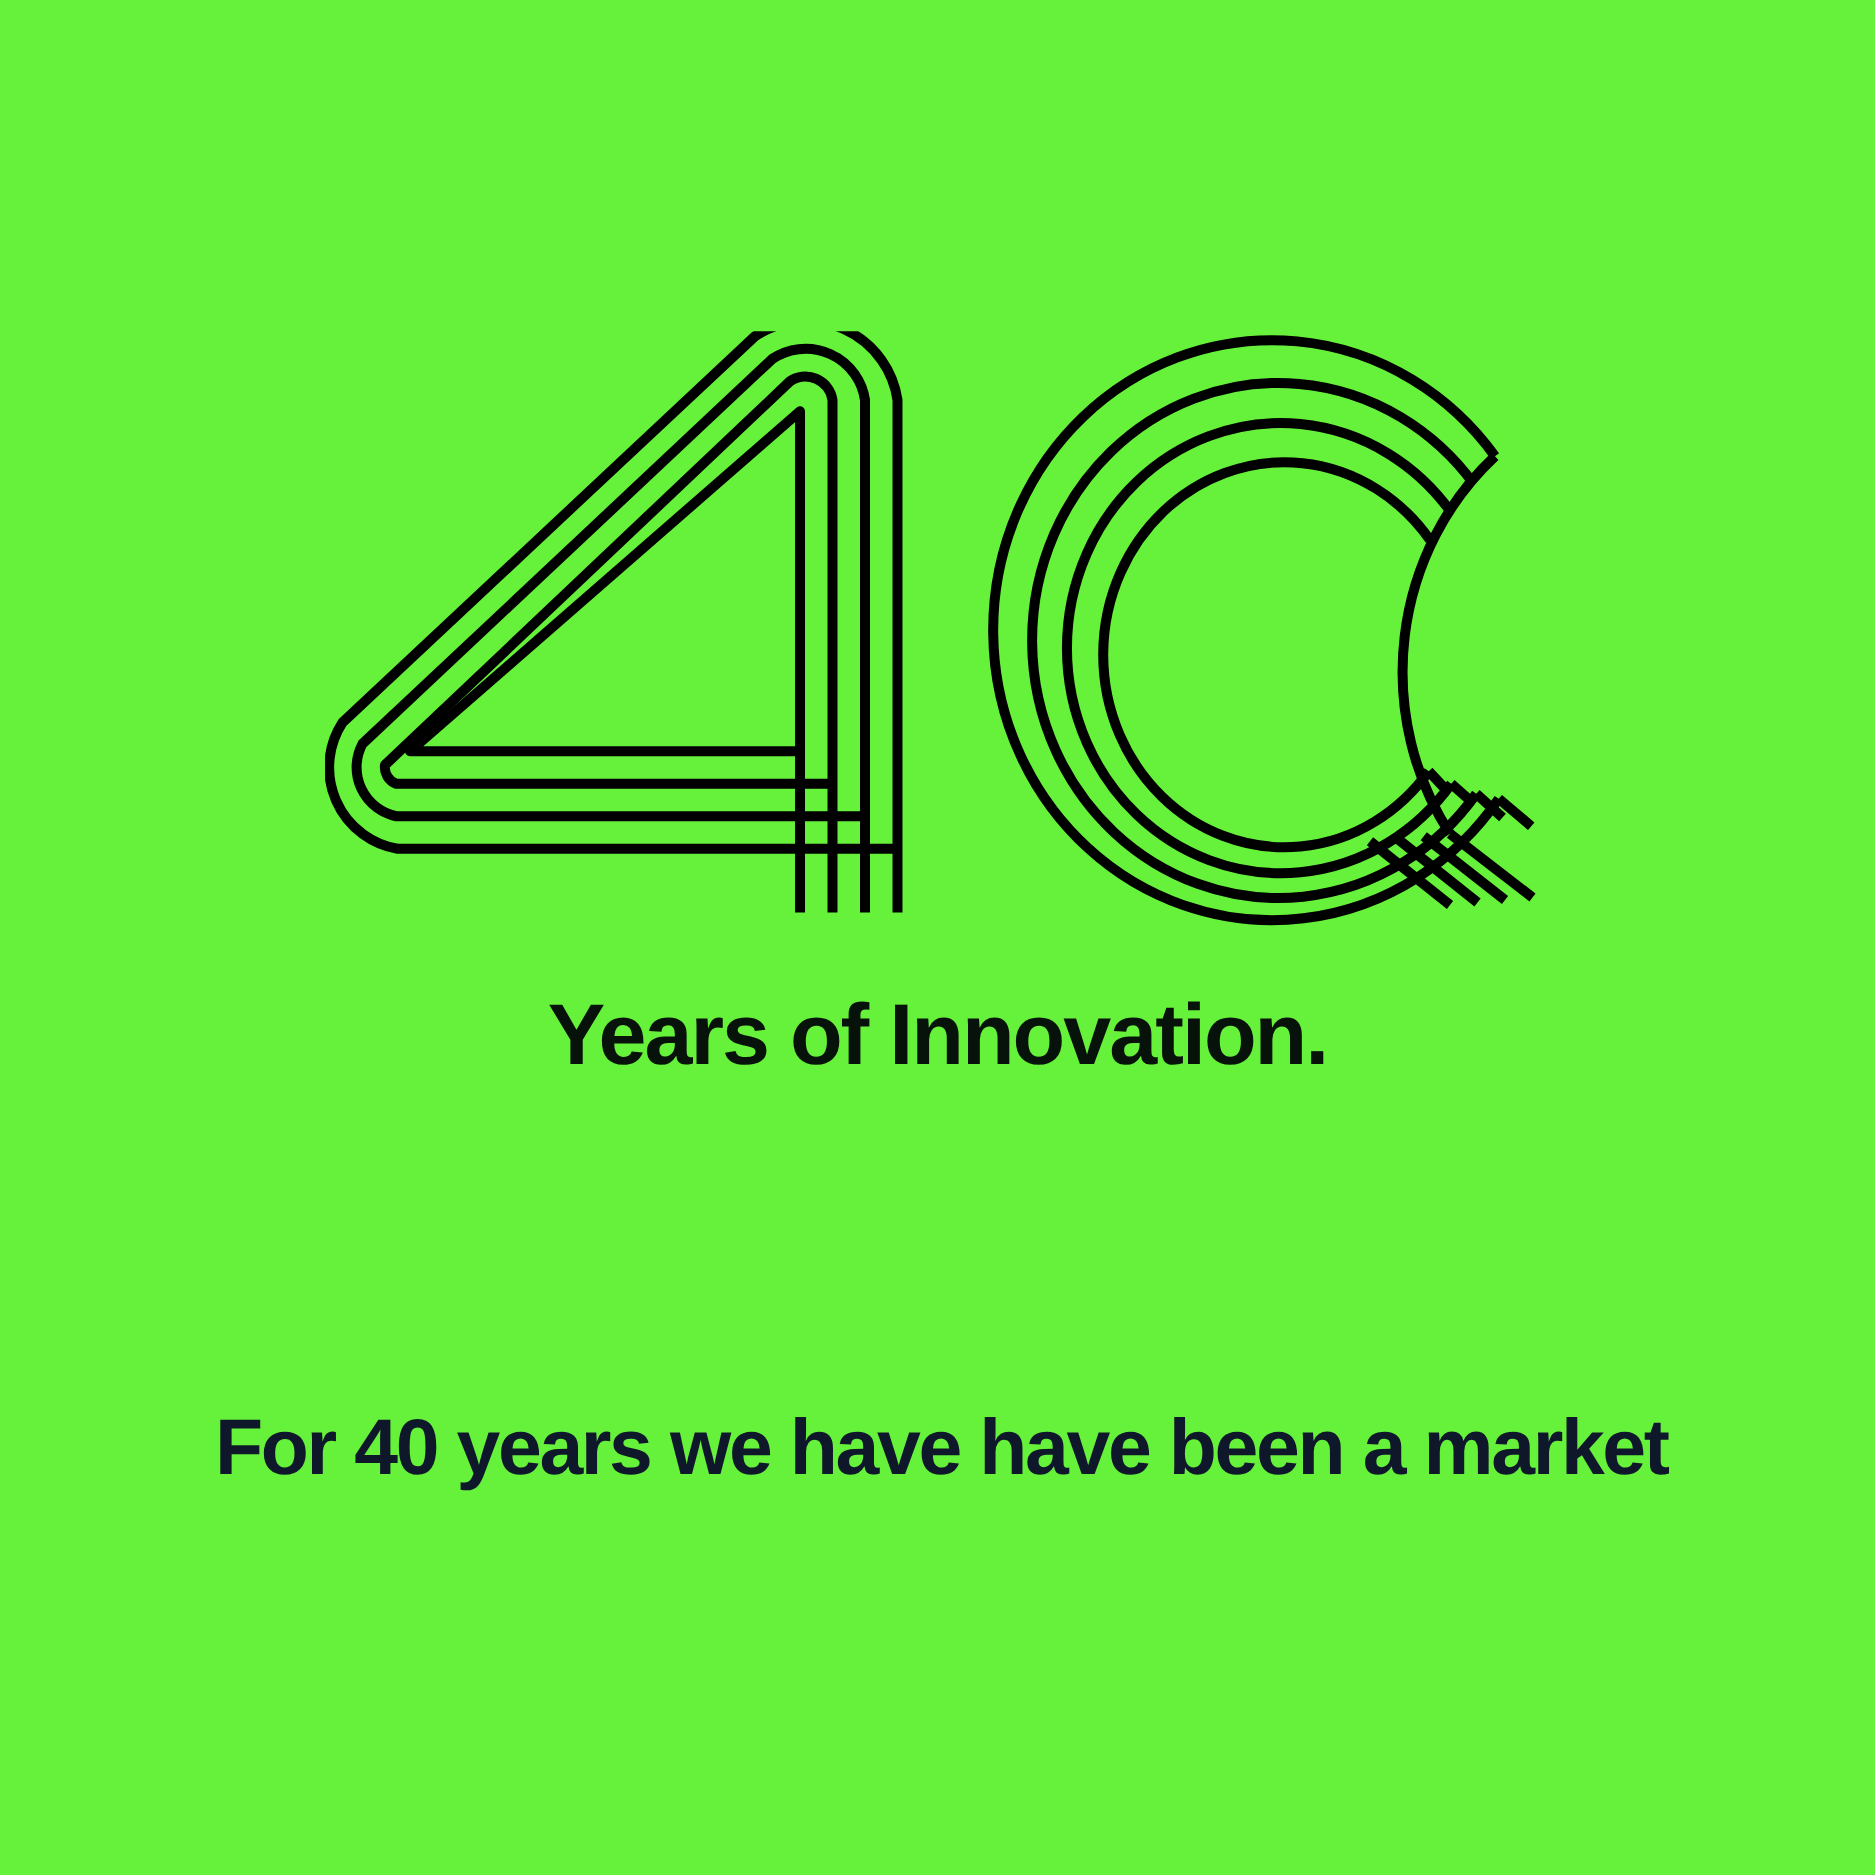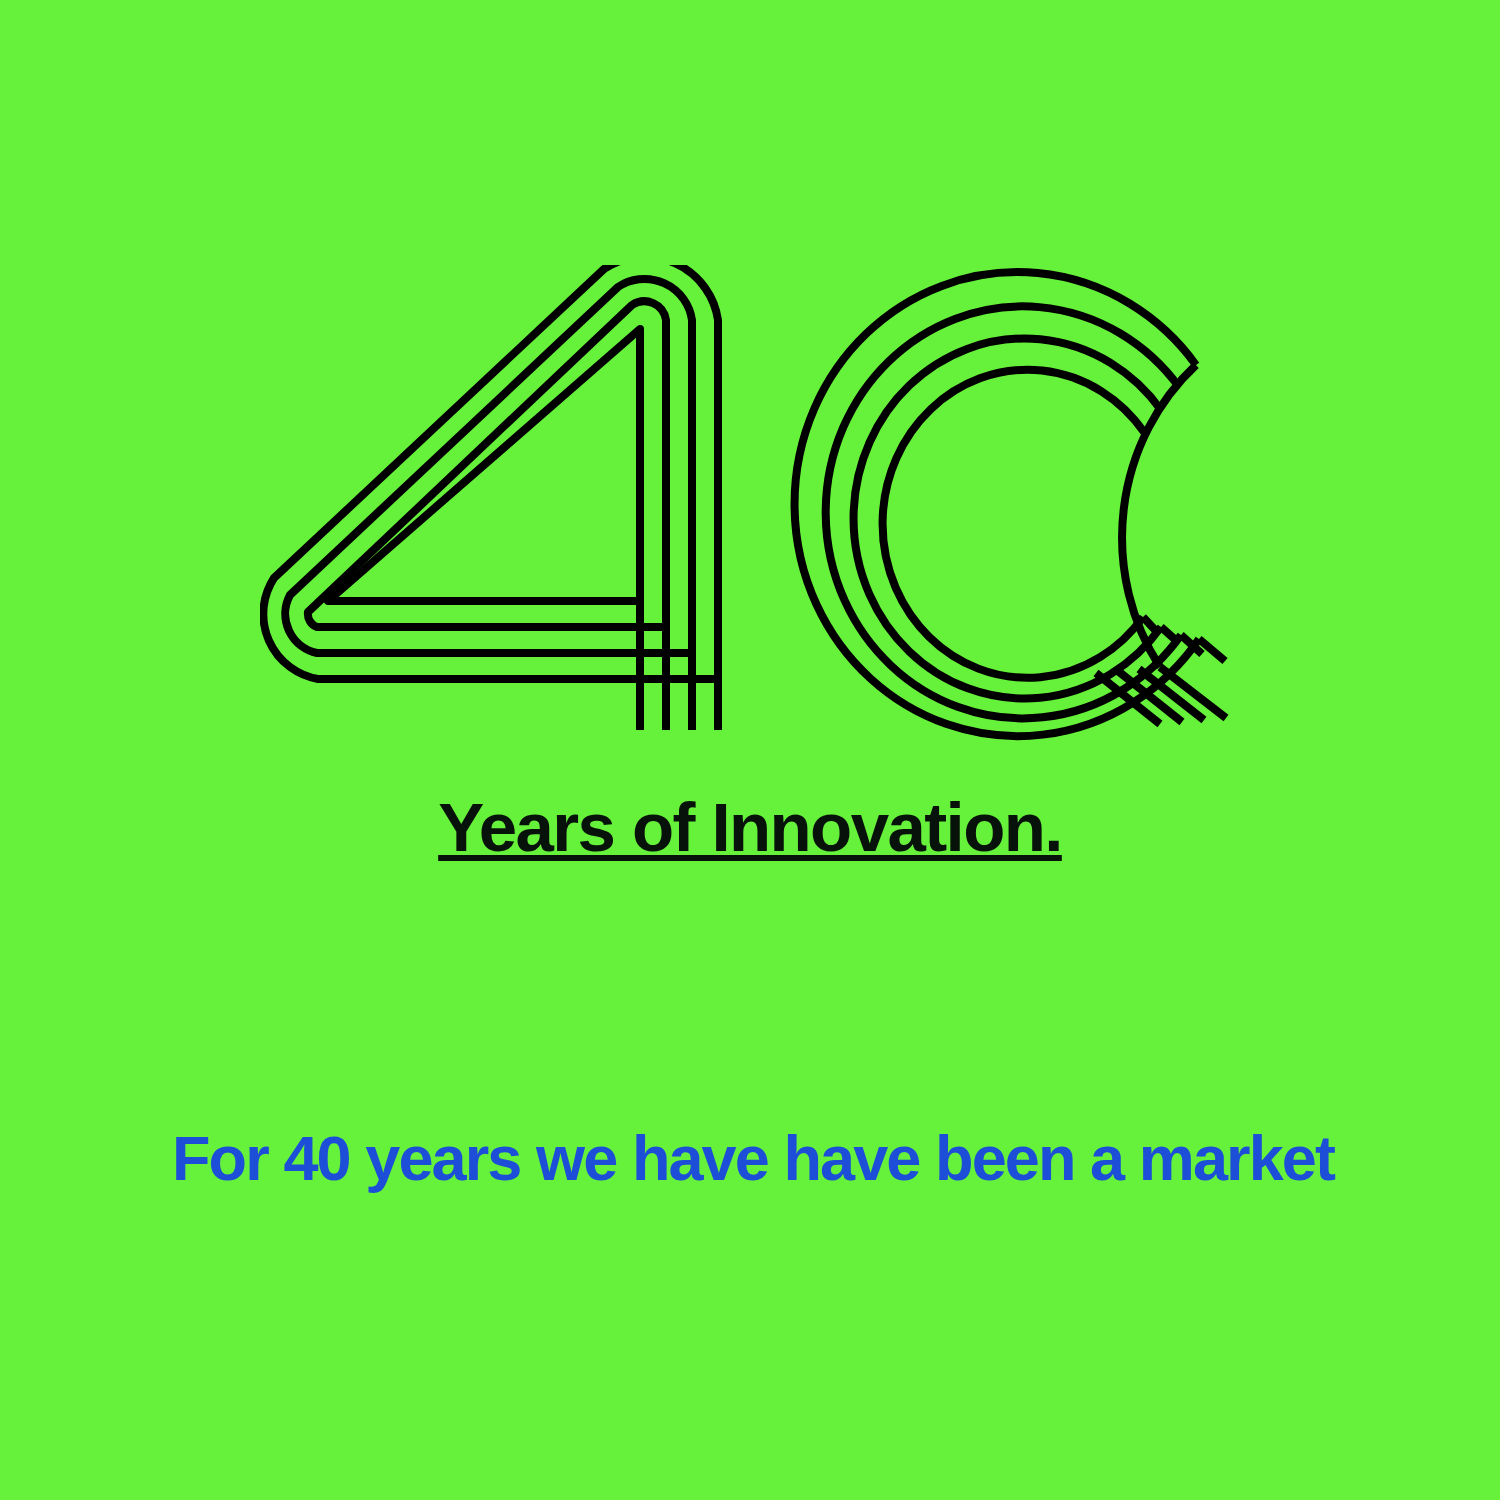--- a/index.html
+++ b/index.html
@@ -129,19 +129,19 @@
           <path d="M 884 167
                    A 145 154 0 1 0 883 352"></path>
           <path d="M 883 352 L 897 367"></path>
           <path d="M 836 408 L 900 459"></path>
         </g>
 
       </g>
     </svg>
   </div>
 
-  <div id="headline" style="color: rgb(7, 18, 10); text-decoration: underline;">Years of Innovation.</div>
+  <div id="headline" style="color: rgb(7, 18, 10);">Years of Innovation.</div>
 
-  <div id="body-copy" style="color: #1d4ed8;">
+  <div id="body-copy" style="color: #0f172a;">
     <span class="copy-line">For 40 years we have have been a market</span>
   </div>
 
 </div>
 
 </body></html>

